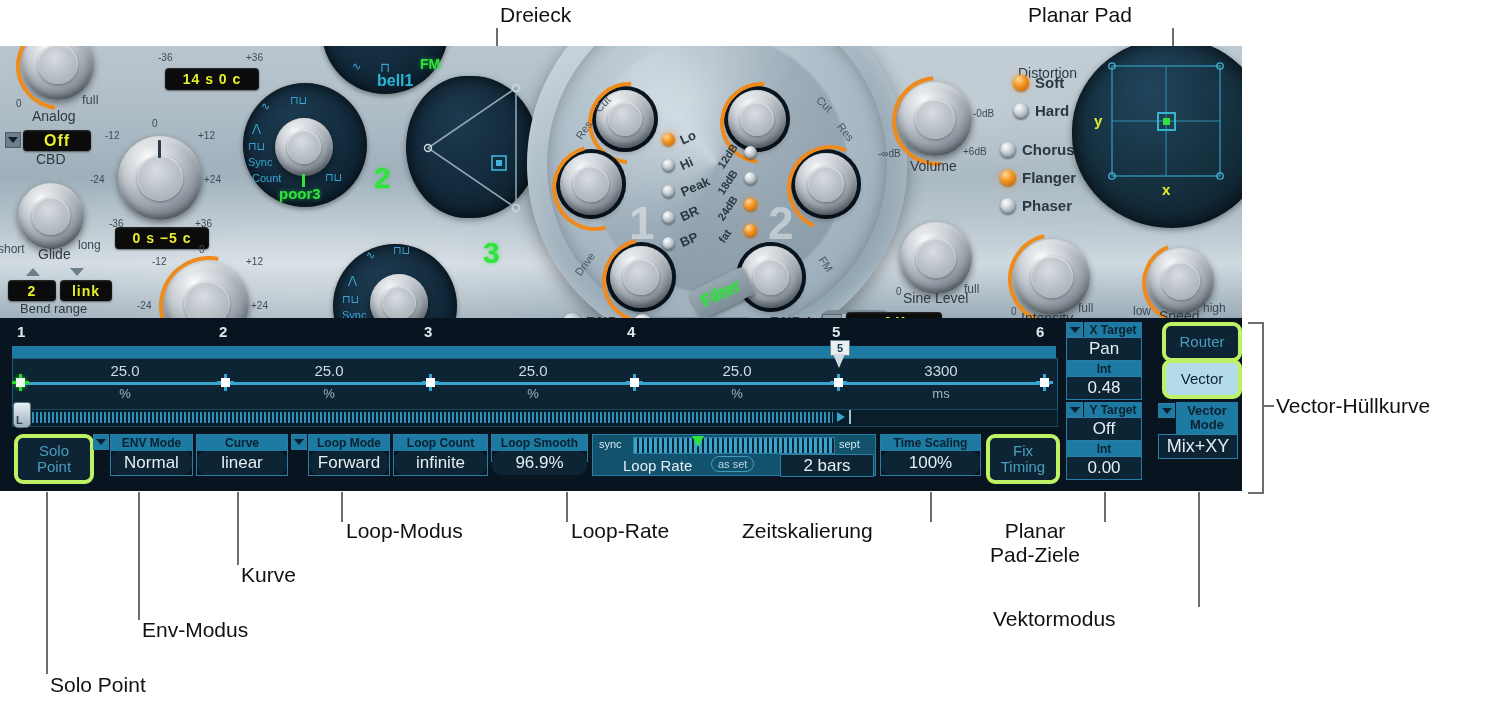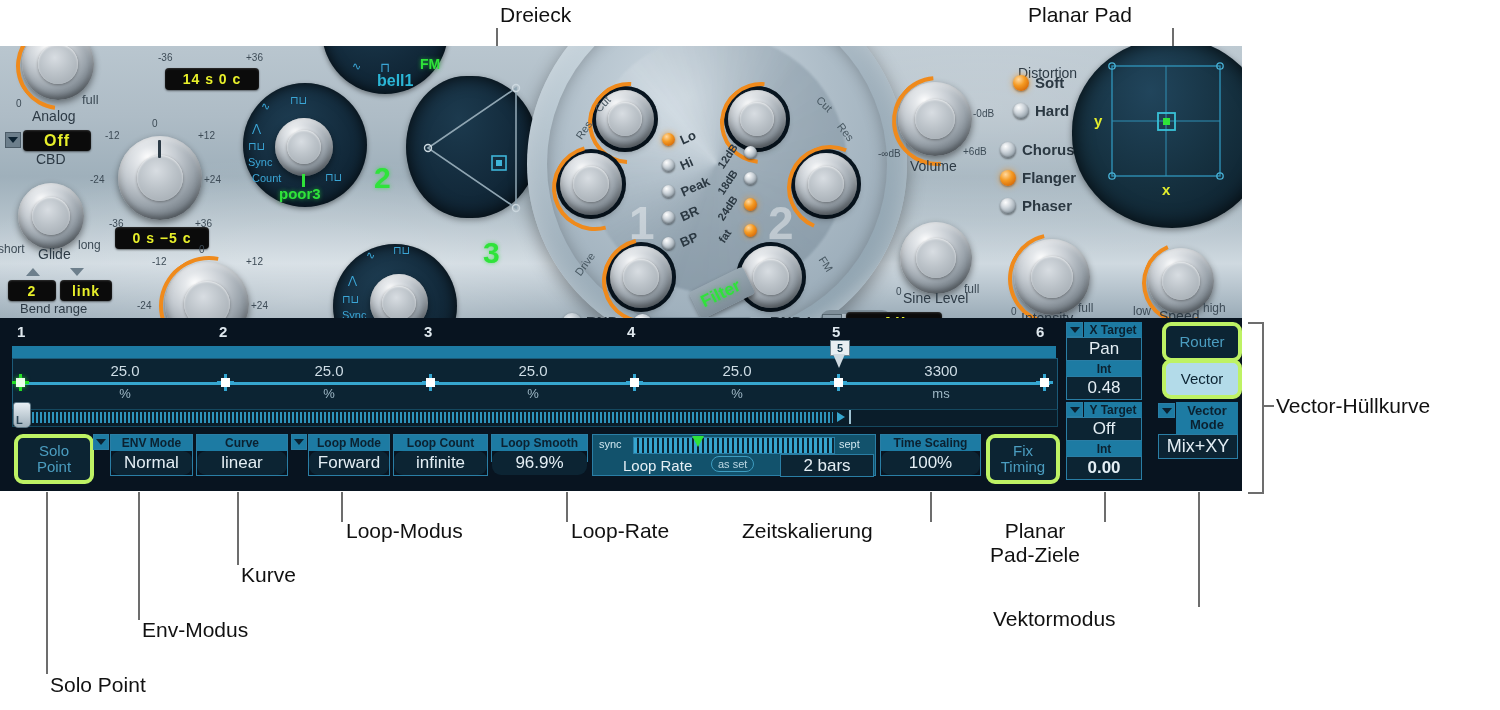--- a/index.html
+++ b/index.html
@@ -545,21 +545,21 @@
   <div style="position:absolute;left:1066px;top:291px;width:76px;height:24px;background:#0c2433;border:1px solid #2a7ea5;box-sizing:border-box;color:#e4eef4;font-size:17px;display:flex;align-items:center;justify-content:center;">Pan</div>
   <div style="position:absolute;left:1066px;top:315px;width:76px;height:15px;background:#1d7ba3;color:#0b2130;font-size:12px;font-weight:bold;display:flex;align-items:center;justify-content:center;">Int</div>
   <div style="position:absolute;left:1066px;top:330px;width:76px;height:24px;background:#0c2433;border:1px solid #2a7ea5;box-sizing:border-box;color:#e4eef4;font-size:17px;display:flex;align-items:center;justify-content:center;">0.48</div>
 
   <div class="arrowbtn" style="left:1066px;top:356px;width:17px;height:15px;">
       <i></i>
     </div>
   <div style="position:absolute;left:1084px;top:356px;width:58px;height:15px;background:#1d7ba3;color:#0b2130;font-size:12px;font-weight:bold;display:flex;align-items:center;justify-content:center;">Y Target</div>
   <div style="position:absolute;left:1066px;top:371px;width:76px;height:24px;background:#0c2433;border:1px solid #2a7ea5;box-sizing:border-box;color:#e4eef4;font-size:17px;display:flex;align-items:center;justify-content:center;">Off</div>
   <div style="position:absolute;left:1066px;top:395px;width:76px;height:15px;background:#1d7ba3;color:#0b2130;font-size:12px;font-weight:bold;display:flex;align-items:center;justify-content:center;">Int</div>
-  <div style="position:absolute;left:1066px;top:410px;width:76px;height:24px;background:#0c2433;border:1px solid #2a7ea5;box-sizing:border-box;color:#e4eef4;font-size:17px;display:flex;align-items:center;justify-content:center;font-weight:bold;">0.00</div>
+  <div style="position:absolute;left:1066px;top:410px;width:76px;height:24px;background:#0c2433;border:1px solid #2a7ea5;box-sizing:border-box;color:#e4eef4;font-size:17px;display:flex;align-items:center;justify-content:center;">0.00</div>
 
   <div class="btnround" style="left:1162px;top:276px;width:72px;height:32px;">Router</div>
   <div class="btnround active" style="left:1162px;top:313px;width:72px;height:32px;">Vector</div>
 
   <div class="arrowbtn" style="left:1158px;top:357px;width:17px;height:15px;">
       <i></i>
     </div>
   <div style="position:absolute;left:1176px;top:356px;width:62px;height:32px;background:#1d7ba3;color:#0b2130;font-size:13px;font-weight:bold;display:flex;align-items:center;justify-content:center;text-align:center;white-space:pre;line-height:1.1;">Vector
 Mode</div>
   <div style="position:absolute;left:1158px;top:388px;width:80px;height:25px;background:#0c2433;border:1px solid #2a7ea5;box-sizing:border-box;color:#e4eef4;font-size:18px;display:flex;align-items:center;justify-content:center;">Mix+XY</div>

